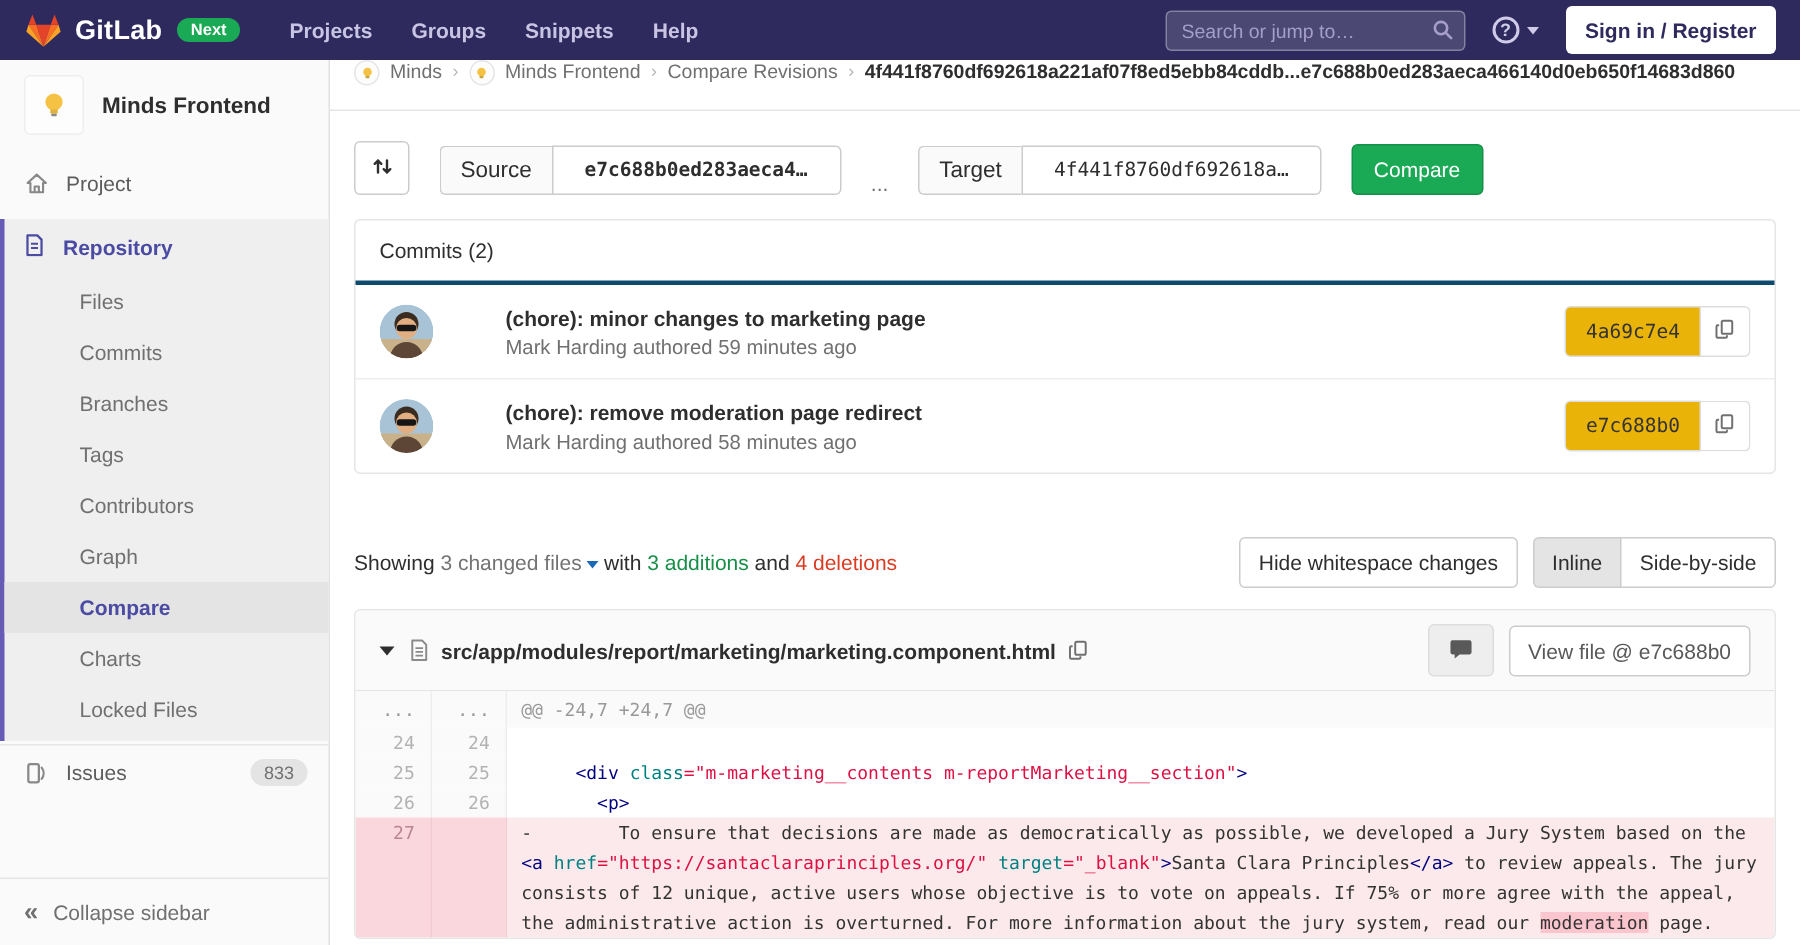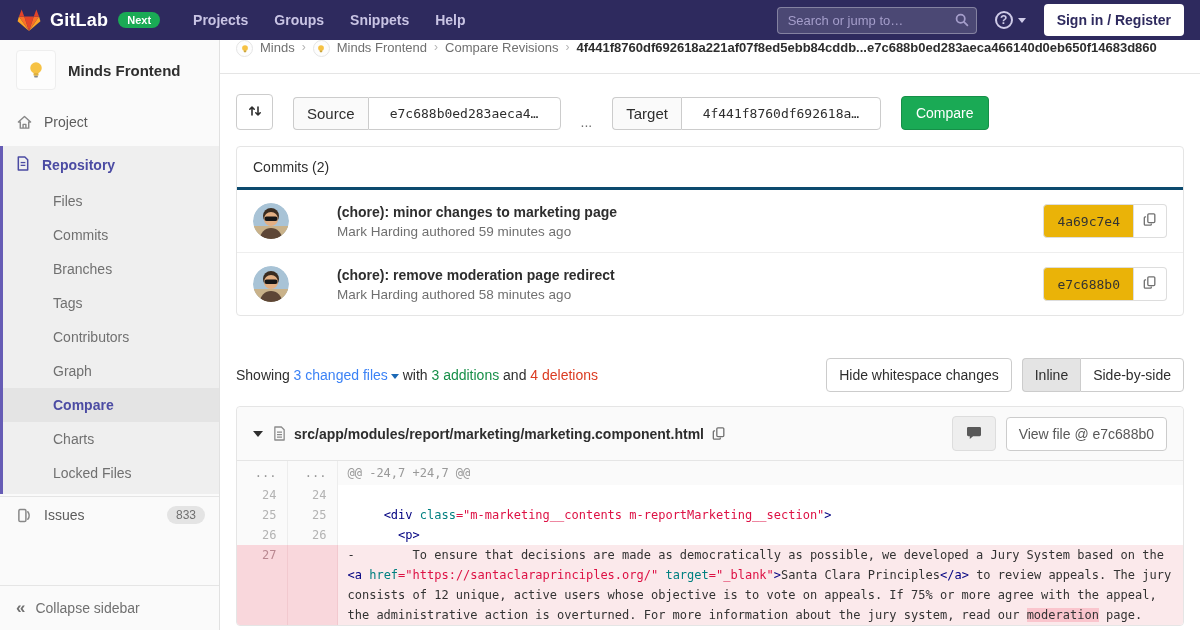--- a/index.html
+++ b/index.html
@@ -51,42 +51,42 @@
   .crumb-current { color:#2e2e2e; font-weight:700; }
 
   .main-pad { padding:20px 16px 0 16px; }
 
   
   .compare-form { display:flex; align-items:flex-end; gap:20px; }
   .swap-btn { width:37px; height:36px; background:#fff; border:1px solid #ccc; border-radius:4px; display:flex; align-items:center; justify-content:center; cursor:pointer; }
   .input-group { display:flex; }
   .ig-label { background:#fafafa; border:1px solid #ccc; border-right:none; border-radius:4px 0 0 4px; padding:7px 13px; font-size:15px; color:#2e2e2e; }
   .ig-value { background:#fff; border:1px solid #ccc; border-radius:0 4px 4px 0; padding:7px 13px; font-family:"DejaVu Sans Mono", monospace; font-size:13px; color:#2e2e2e; display:flex; align-items:center; justify-content:center; cursor:pointer; }
-  .ig-value.src { width:193px; }
+  .ig-value.src { width:193px;font-weight:bold; }
   .ig-value.tgt { width:200px; }
   .dots-sep { color:#707070; }
   .compare-btn { background:#1aaa55; border:1px solid #168f48; color:#fff; font-size:14px; font-weight:400; padding:8px 14px; border-radius:4px; cursor:pointer; }
 
   
   .card { border:1px solid #e5e5e5; border-radius:4px; margin-top:16px; }
   .card-header { padding:12px 16px; font-size:14px; color:#2e2e2e; border-bottom:3px solid #0c4a6e; }
   .commit-row { display:flex; align-items:center; padding:13px 16px;gap:36px; }
   .commit-row + .commit-row { border-top:1px solid #eee; }
   .commit-avatar { width:36px; height:36px; border-radius:50%; overflow:hidden; flex:0 0 auto; margin-right:12px; }
   .commit-info { flex:1; min-width:0; }
   .commit-title { font-weight:700; font-size:14px; color:#2e2e2e; text-decoration:none; display:block; margin-bottom:4px; }
   .commit-meta { font-size:13.5px; color:#707070; }
   .sha-group { display:flex; }
   .sha-btn { border:1px solid #ddd; background:#eab308; border-radius:4px 0 0 4px; padding:7px 13px; font-family:"DejaVu Sans Mono", monospace; font-size:13px; color:#333; cursor:pointer; }
   .copy-btn { border:1px solid #ddd; border-left:none; background:#fff; border-radius:0 4px 4px 0; padding:7px 9px; display:flex; align-items:center; cursor:pointer; }
 
   
   .summary-row { display:flex; align-items:center; margin-top:42px; }
   .summary-text { font-size:14px; color:#2e2e2e; }
-  .summary-text .files-link { color:#3b82f6; text-decoration:none;text-align:right; }
+  .summary-text .files-link { color:#737373; text-decoration:none;text-align:right; }
   .caret-blue { display:inline-block; width:0; height:0; border-left:4px solid transparent; border-right:4px solid transparent; border-top:5px solid #1b69b6; margin-left:3px; vertical-align:middle; }
   .add-text { color:#168f48; }
   .del-text { color:#db3b21; }
   .summary-spacer { flex:1; }
   .ws-btn { background:#fff; border:1px solid #ccc; border-radius:4px; padding:8px 12px; font-size:14px; color:#2e2e2e; cursor:pointer; margin-right:10px; }
   .view-toggle { display:flex; }
   .view-toggle button { border:1px solid #ccc; background:#fff; font-size:14px; color:#2e2e2e; padding:8px 12px; cursor:pointer; }
   .view-toggle button:first-child { border-radius:4px 0 0 4px; border-right:none; }
   .view-toggle button:last-child { border-radius:0 4px 4px 0; }
   .view-toggle button.active { background:#e4e4e4; }

